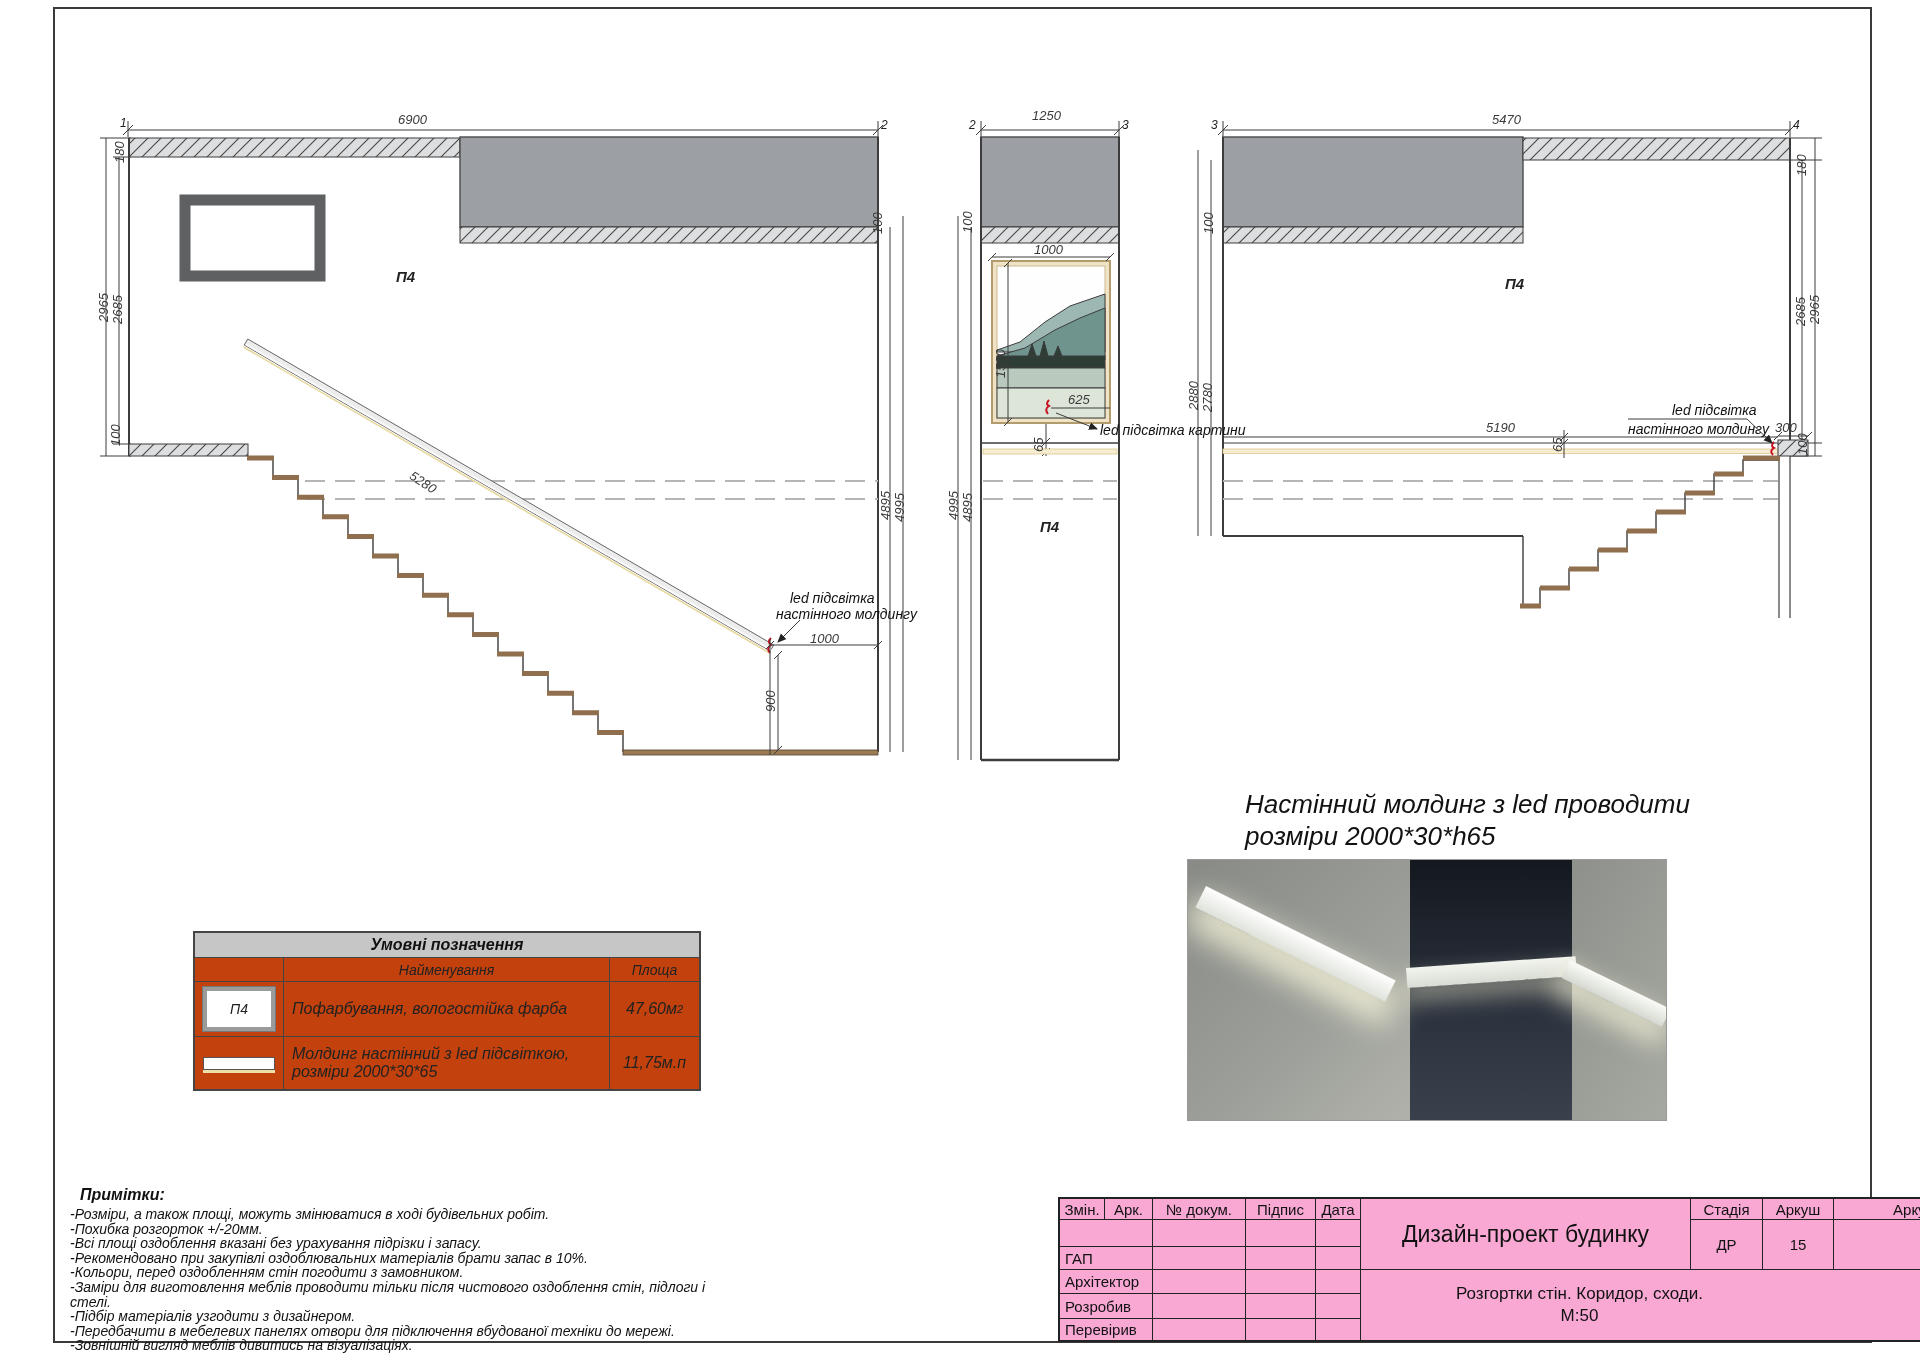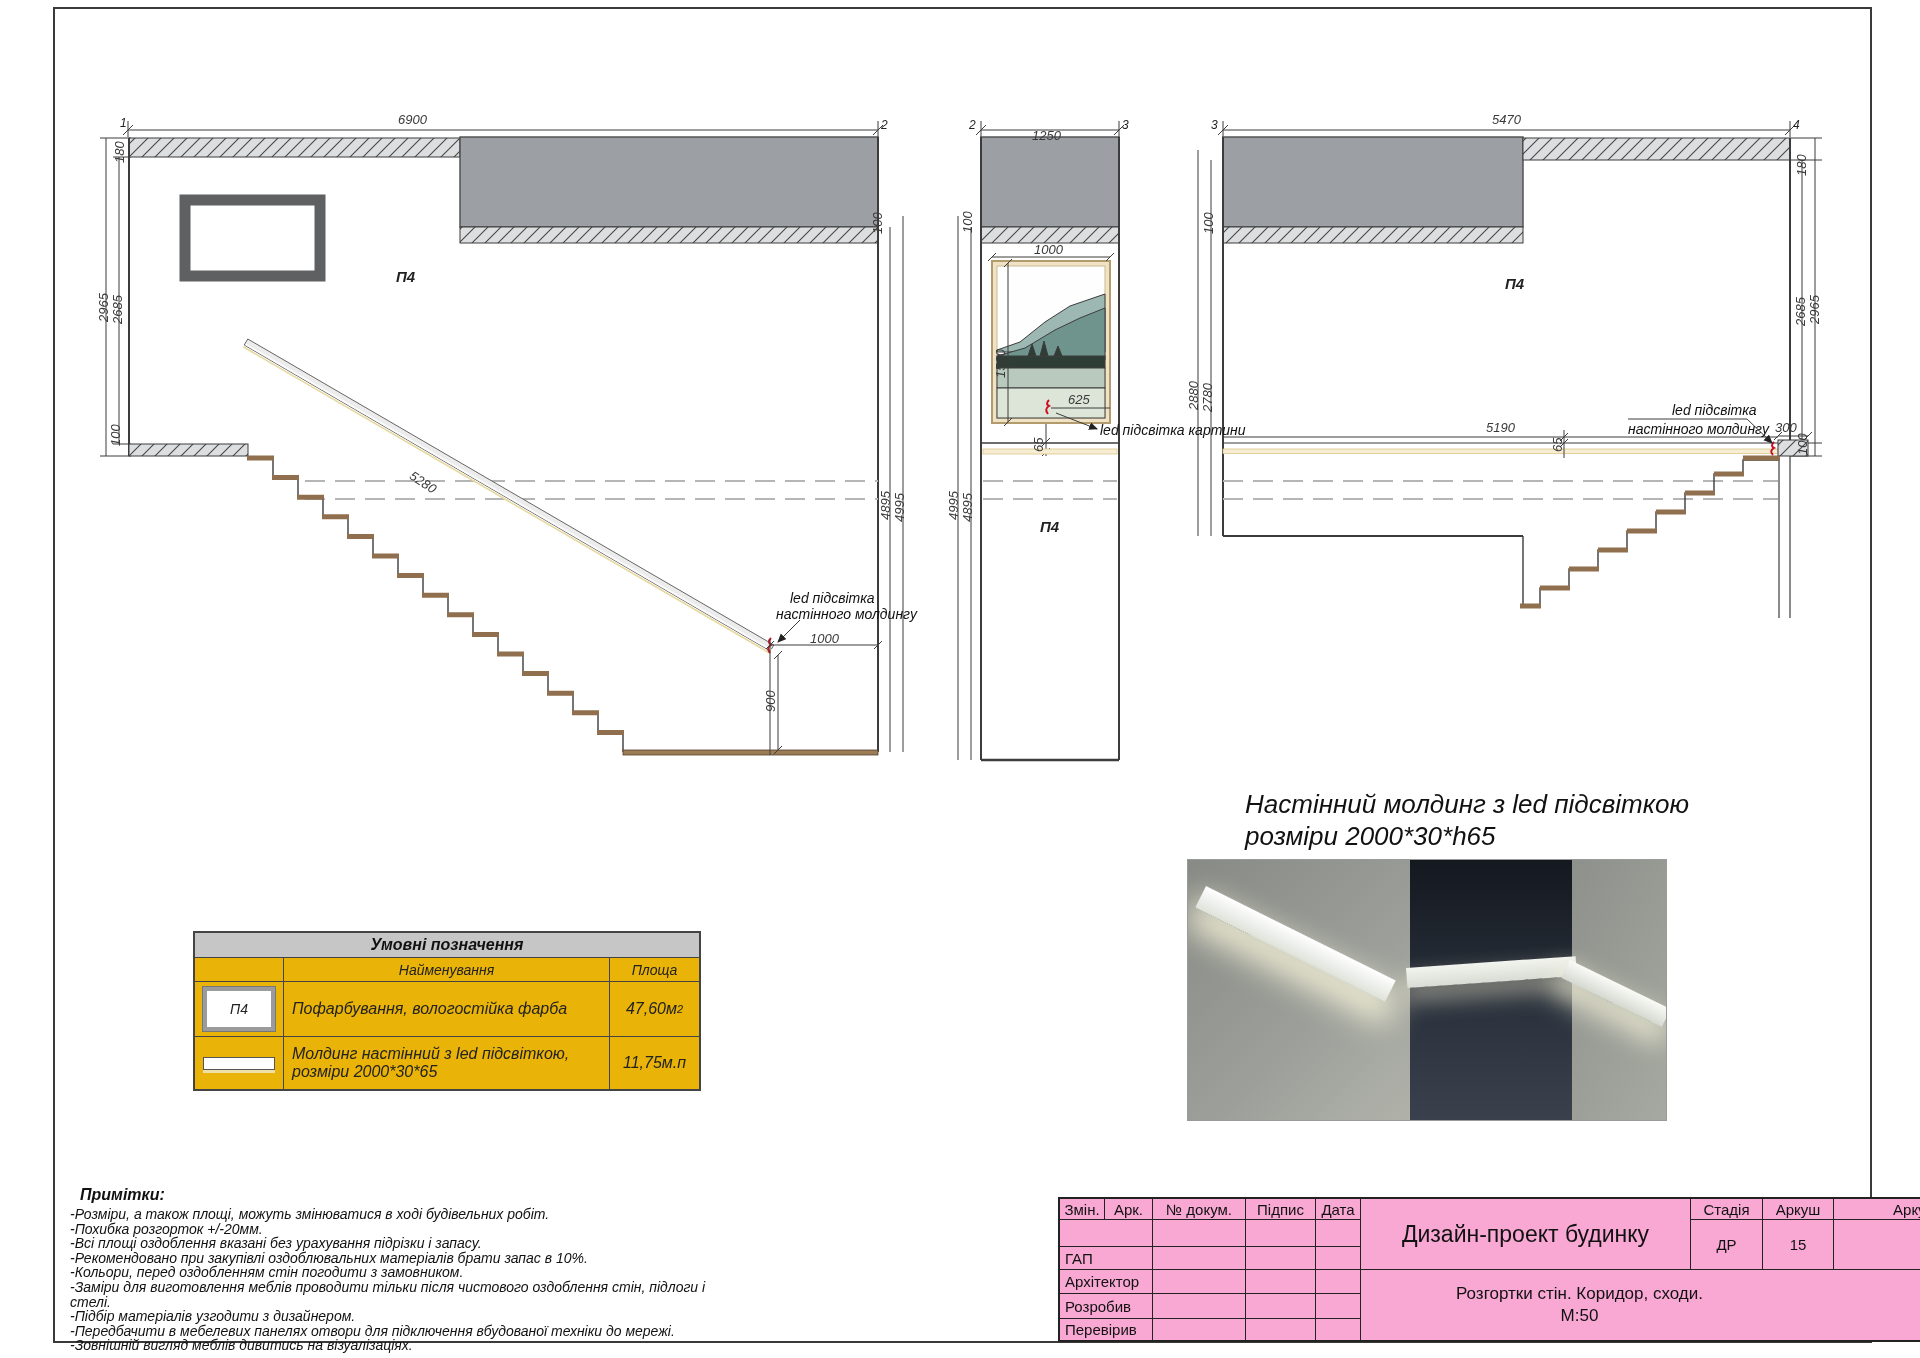--- a/index.html
+++ b/index.html
@@ -31,21 +31,21 @@
          box-shadow:4px 16px 30px 6px rgba(255,252,225,0.8);}
   .photo .m2{position:absolute;left:218px;top:108px;width:170px;height:20px;
          background:linear-gradient(to bottom,#f2f4ee,#d9dcd4);
          transform:rotate(-4deg);transform-origin:0 0;
          box-shadow:0 12px 22px 2px rgba(255,250,220,0.45);}
   .photo .m3{position:absolute;left:382px;top:100px;width:112px;height:20px;
          background:linear-gradient(to bottom,#fafbf7,#d5d8d0);
          transform:rotate(26deg);transform-origin:0 0;
          box-shadow:2px 14px 26px 4px rgba(255,252,225,0.7);}
   
-  .legend{position:absolute;left:193px;top:931px;width:504px;border:2px solid #444;background:#eab308;}
+  .legend{position:absolute;left:193px;top:931px;width:504px;border:2px solid #444;background:#c2410c;}
   .legend .t{height:24px;background:#c6c6c6;border-bottom:1px solid #444;display:flex;
          align-items:center;justify-content:center;font-style:italic;font-size:16px;font-weight:bold;color:#111;}
   .legend .hr{display:flex;height:23px;border-bottom:1px solid #444;font-style:italic;font-size:14px;}
   .legend .row{display:flex;border-bottom:1px solid #444;font-style:italic;font-size:16px;}
   .legend .row:last-child{border-bottom:none;}
   .legend .c1{width:88px;border-right:1px solid #444;display:flex;align-items:center;justify-content:center;}
   .legend .c2{width:326px;border-right:1px solid #444;display:flex;align-items:center;padding:6px 8px;box-sizing:border-box;flex-direction:column;justify-content:center;}
   .legend .c2.left{align-items:flex-start;}
   .legend .c3{flex:1;display:flex;align-items:center;justify-content:center;}
   .legend .hrc{display:flex;align-items:center;justify-content:center;}
@@ -258,21 +258,21 @@
   <span class="vdim" style="left:870px;top:234px;">100</span>
   <span class="vdim" style="left:878px;top:520px;">4895</span>
   <span class="vdim" style="left:892px;top:522px;">4995</span>
   <span class="raildim" style="left:415px;top:468px;">5280</span>
   <span class="dim" style="left:810px;top:631px;">1000</span>
   <span class="vdim" style="left:763px;top:712px;">900</span>
   <span class="room" style="left:396px;top:268px;">П4</span>
   <span class="ann" style="left:790px;top:590px;">led підсвітка</span>
   <span class="ann" style="left:776px;top:606px;">настінного молдингу</span>
 
-  <span class="dim" style="left:1032px;top:128px;text-align:right;">1250</span>
+  <span class="dim" style="left:1032px;top:108px;text-align:right;">1250</span>
   <span class="mk" style="left:969px;top:118px;">2</span>
   <span class="mk" style="left:1122px;top:118px;">3</span>
   <span class="vdim" style="left:960px;top:233px;">100</span>
   <span class="dim" style="left:1034px;top:242px;">1000</span>
   <span class="vdim" style="left:993px;top:378px;">1500</span>
   <span class="dim" style="left:1068px;top:392px;">625</span>
   <span class="vdim" style="left:1031px;top:452px;">65</span>
   <span class="vdim" style="left:946px;top:520px;">4995</span>
   <span class="vdim" style="left:960px;top:522px;">4895</span>
   <span class="room" style="left:1040px;top:518px;">П4</span>
@@ -289,21 +289,21 @@
   <span class="vdim" style="left:1807px;top:324px;">2965</span>
   <span class="vdim" style="left:1795px;top:455px;">100</span>
   <span class="dim" style="left:1775px;top:420px;">300</span>
   <span class="dim" style="left:1486px;top:420px;">5190</span>
   <span class="vdim" style="left:1550px;top:452px;">65</span>
   <span class="room" style="left:1505px;top:275px;">П4</span>
   <span class="ann" style="left:1672px;top:402px;">led підсвітка</span>
   <span class="ann" style="left:1628px;top:421px;">настінного молдингу</span>
 
   <div class="molding-note">
-    <div>Настінний молдинг з led підсвіткою</div>
+    <div>Настінний молдинг з led проводити</div>
     <div>розміри 2000*30*h65</div>
   </div>
 
   <div class="photo">
     <div class="wall-left"></div>
     <div class="wall-dark"></div>
     <div class="wall-right"></div>
     <div class="m1"></div>
     <div class="m2"></div>
     <div class="m3"></div>

